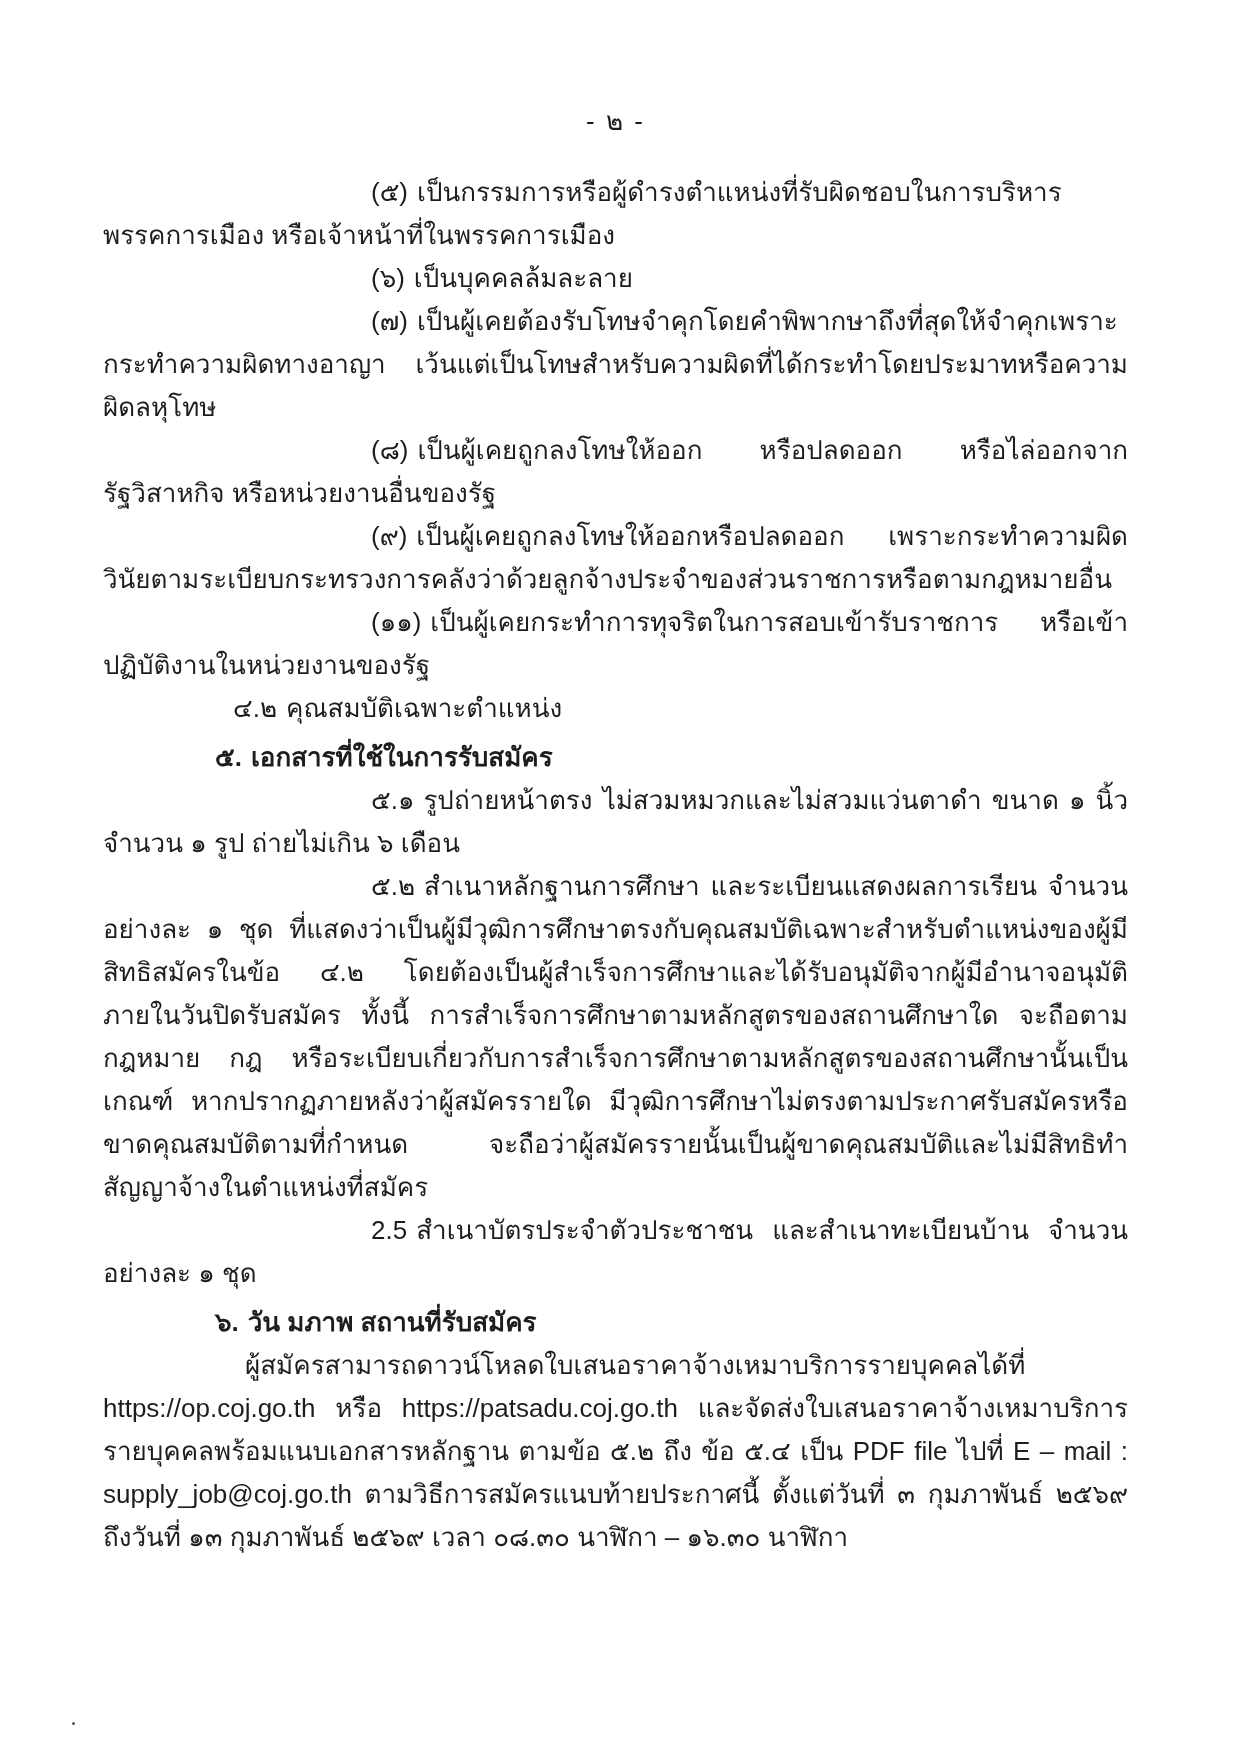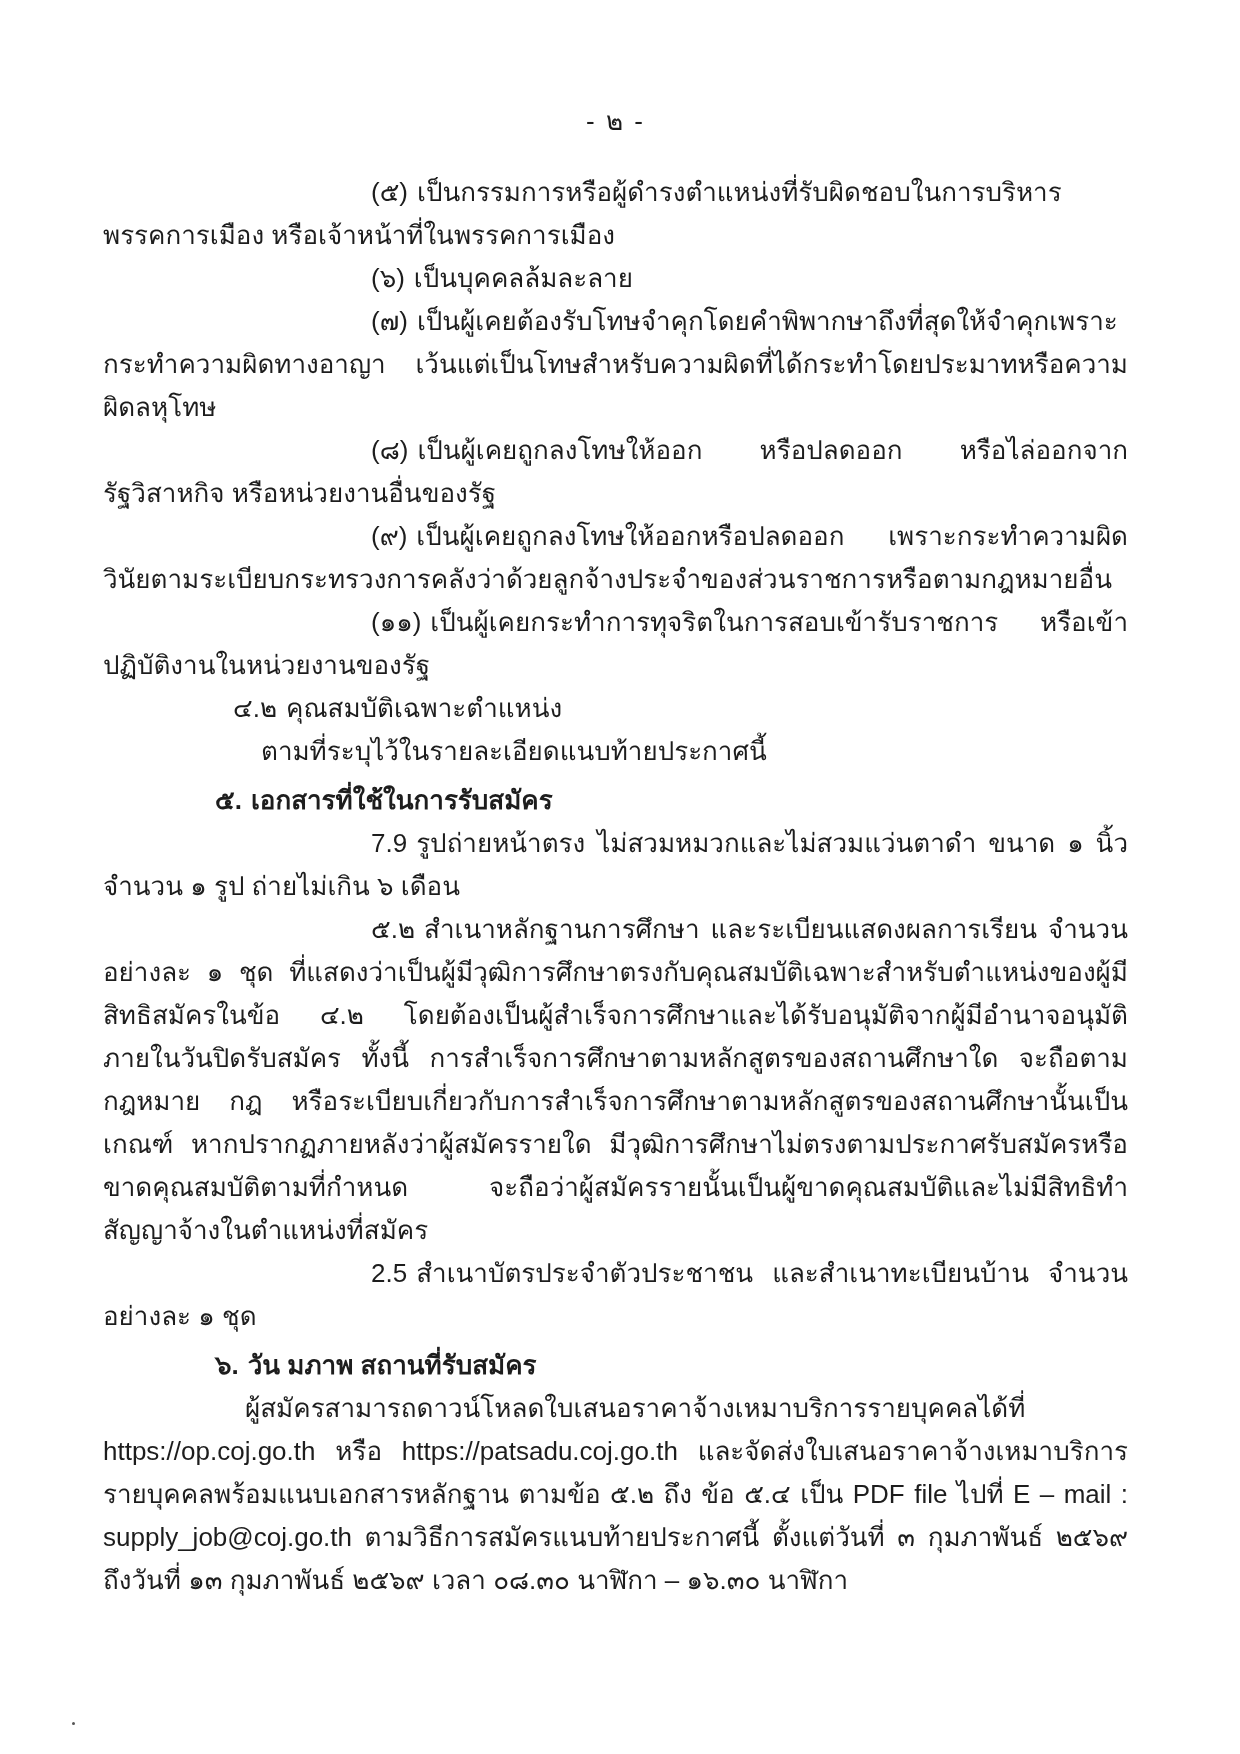--- a/index.html
+++ b/index.html
@@ -62,25 +62,24 @@
 
   <p class="para p-item"><span class="no">(๘)</span><span>เป็นผู้เคยถูกลงโทษให้ออก หรือปลดออก หรือไล่ออกจากรัฐวิสาหกิจ หรือหน่วยงานอื่นของรัฐ</span></p>
 
   <p class="para p-item"><span class="no">(๙)</span><span>เป็นผู้เคยถูกลงโทษให้ออกหรือปลดออก เพราะกระทำความผิดวินัยตามระเบียบกระทรวงการคลังว่าด้วยลูกจ้างประจำของส่วนราชการหรือตามกฎหมายอื่น</span></p>
 
 
   <p class="para p-item"><span class="no">(๑๑)</span><span>เป็นผู้เคยกระทำการทุจริตในการสอบเข้ารับราชการ หรือเข้าปฏิบัติงานในหน่วยงานของรัฐ</span></p>
 
   <p class="para h-sub"><span class="no">๔.๒</span><span>คุณสมบัติเฉพาะตำแหน่ง</span></p>
 
-  <p class="para p-note">ตามที่ระบุไว้ในรายละเอียดแนบท้ายประกาศนี้</p>
 
   <p class="para h-main"><span class="no">๕.</span><span>เอกสารที่ใช้ในการรับสมัคร</span></p>
 
-  <p class="para p-item"><span class="no">7.9</span><span>รูปถ่ายหน้าตรง ไม่สวมหมวกและไม่สวมแว่นตาดำ ขนาด ๑ นิ้ว จำนวน ๑ รูป ถ่ายไม่เกิน ๖ เดือน</span></p>
+  <p class="para p-item"><span class="no">๕.๑</span><span>รูปถ่ายหน้าตรง ไม่สวมหมวกและไม่สวมแว่นตาดำ ขนาด ๑ นิ้ว จำนวน ๑ รูป ถ่ายไม่เกิน ๖ เดือน</span></p>
 
   <p class="para p-item"><span class="no">๕.๒</span><span>สำเนาหลักฐานการศึกษา และระเบียนแสดงผลการเรียน จำนวนอย่างละ ๑ ชุด ที่แสดงว่าเป็นผู้มีวุฒิการศึกษาตรงกับคุณสมบัติเฉพาะสำหรับตำแหน่งของผู้มีสิทธิสมัครในข้อ ๔.๒ โดยต้องเป็นผู้สำเร็จการศึกษาและได้รับอนุมัติจากผู้มีอำนาจอนุมัติภายในวันปิดรับสมัคร ทั้งนี้ การสำเร็จการศึกษาตามหลักสูตรของสถานศึกษาใด จะถือตามกฎหมาย กฎ หรือระเบียบเกี่ยวกับการสำเร็จการศึกษาตามหลักสูตรของสถานศึกษานั้นเป็นเกณฑ์ หากปรากฏภายหลังว่าผู้สมัครรายใด มีวุฒิการศึกษาไม่ตรงตามประกาศรับสมัครหรือขาดคุณสมบัติตามที่กำหนด จะถือว่าผู้สมัครรายนั้นเป็นผู้ขาดคุณสมบัติและไม่มีสิทธิทำสัญญาจ้างในตำแหน่งที่สมัคร</span></p>
 
   <p class="para p-item"><span class="no">2.5</span><span>สำเนาบัตรประจำตัวประชาชน และสำเนาทะเบียนบ้าน จำนวนอย่างละ ๑ ชุด</span></p>
 
 
 
   <p class="para h-main"><span class="no">๖.</span><span>วัน มภาพ สถานที่รับสมัคร</span></p>
 
   <p class="para p-body6">ผู้สมัครสามารถดาวน์โหลดใบเสนอราคาจ้างเหมาบริการรายบุคคลได้ที่ https://op.coj.go.th หรือ https://patsadu.coj.go.th และจัดส่งใบเสนอราคาจ้างเหมาบริการรายบุคคลพร้อมแนบเอกสารหลักฐาน ตามข้อ ๕.๒ ถึง ข้อ ๕.๔ เป็น PDF file ไปที่ E – mail : supply_job@coj.go.th ตามวิธีการสมัครแนบท้ายประกาศนี้ ตั้งแต่วันที่ ๓ กุมภาพันธ์ ๒๕๖๙ ถึงวันที่ ๑๓ กุมภาพันธ์ ๒๕๖๙ เวลา ๐๘.๓๐ นาฬิกา – ๑๖.๓๐ นาฬิกา</p>

